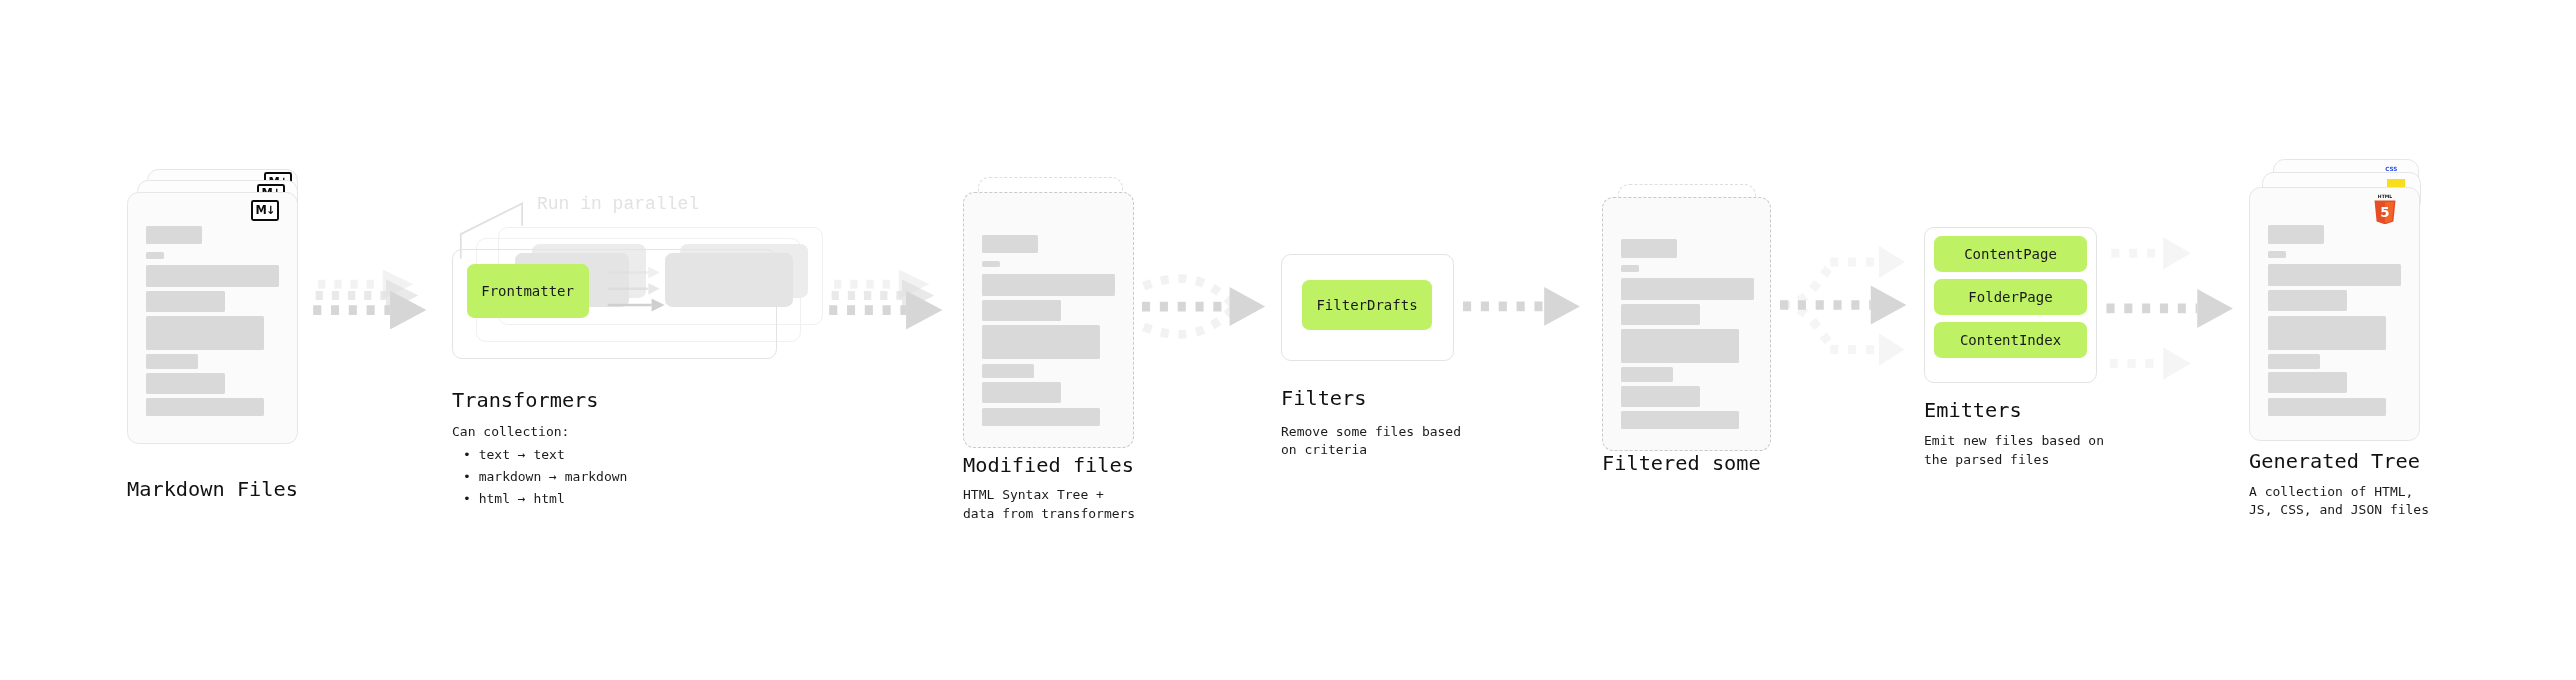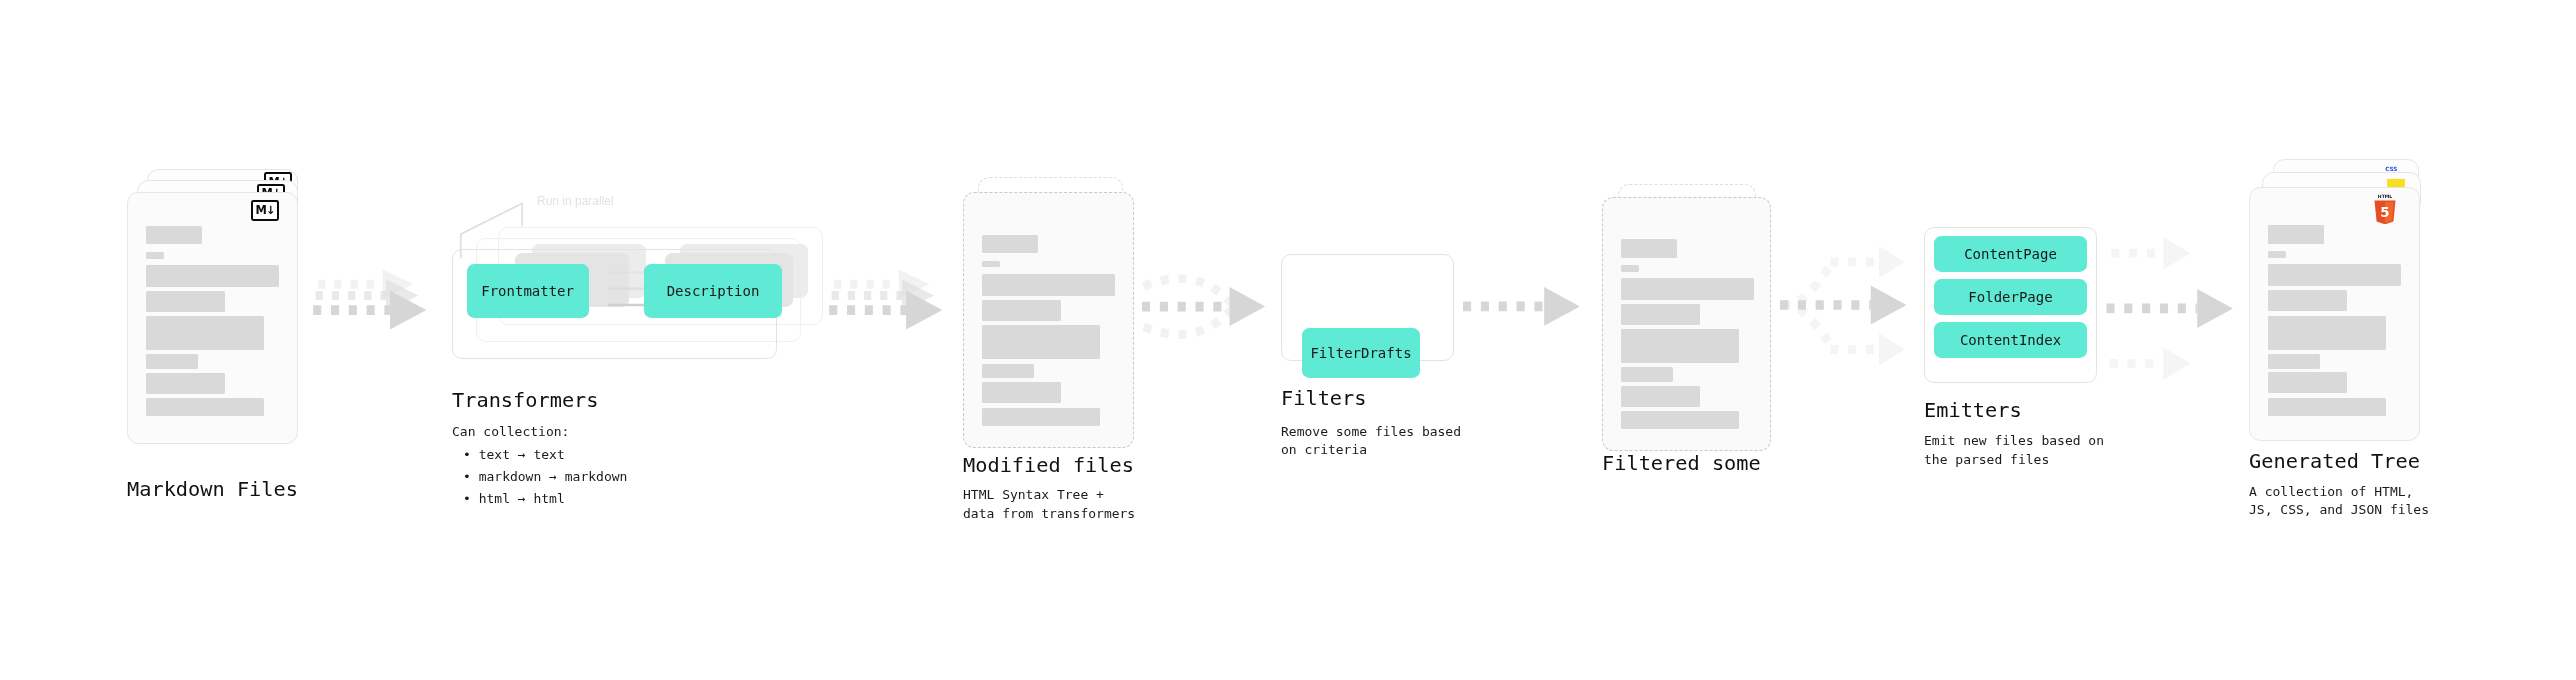--- a/index.html
+++ b/index.html
@@ -98,21 +98,21 @@
     border-radius: 9.8px;
     background: #ffffff;
     box-sizing: border-box;
   }
   .pbox.ghost {
     border-color: #f0f0f0;
     background: transparent;
   }
   .pill {
     position: absolute;
-    background: #5eead4;
+    background: #bef264;
     border-radius: 7.3px;
     display: flex;
     align-items: center;
     justify-content: center;
     font-family: "DejaVu Sans Mono", "Liberation Mono", monospace;
     font-size: 14px;
     color: #1a1a1a;
     box-sizing: border-box;
     white-space: nowrap;
   }
@@ -135,22 +135,22 @@
   .sub {
     position: absolute;
     font-family: "DejaVu Sans Mono", "Liberation Mono", monospace;
     font-size: 13px;
     line-height: 18.7px;
     color: #1b1b1b;
     white-space: pre;
   }
   .parallel-label {
     position: absolute;
-    font-family: Liberation Sans, sans-serif;
-    font-size: 12px;
+    font-family: Liberation Mono, monospace;
+    font-size: 18px;
     color: #e2e2e2;
     white-space: nowrap;
   }
   .bullets {
     position: absolute;
     font-family: "DejaVu Sans Mono", "Liberation Mono", monospace;
     font-size: 13px;
     line-height: 21px;
     color: #1b1b1b;
     white-space: pre;
@@ -226,21 +226,20 @@
         <line x1="2" y1="28" x2="52" y2="28" stroke="#d8d8d8" stroke-width="3"></line>
         <polygon points="52,21 66,28 52,35" fill="#d8d8d8"></polygon>
       </g>
       <g>
         <line x1="2" y1="48" x2="56" y2="48" stroke="#cfcfcf" stroke-width="3"></line>
         <polygon points="56,40 72,48 56,56" fill="#cfcfcf"></polygon>
       </g>
     </svg>
 
     <div class="pill" style="left:14.6px; top:65px; width:122px; height:54px;">Frontmatter</div>
-    <div class="pill" style="left:192px; top:65px; width:138px; height:54px;">Description</div>
   </div>
 
   <div class="title" style="left:452px; top:388px;">Transformers</div>
   <div class="sub" style="left:452px; top:423px;">Can collection:</div>
   <div class="bullets" style="left:463px; top:444px;">• text → text</div>
   <div class="bullets" style="left:463px; top:466px;">• markdown → markdown</div>
   <div class="bullets" style="left:463px; top:488px;">• html → html</div>
 
   <svg class="arrowsvg" style="left:829px; top:268px;" width="146" height="89" viewBox="0 0 180 110">
     <g opacity="0.35">
@@ -279,21 +278,21 @@
       <path d="M 2 32 C 50 14 80 22 112 54" fill="none" stroke="#e1e1e1" stroke-width="11" stroke-dasharray="10 12"></path>
       <path d="M 2 82 C 50 100 80 92 112 60" fill="none" stroke="#e1e1e1" stroke-width="11" stroke-dasharray="10 12"></path>
     </g>
     <g>
       <line x1="0" y1="57" x2="108" y2="57" stroke="#d6d6d6" stroke-width="12" stroke-dasharray="10 12"></line>
       <polygon points="108,33 152,57 108,81" fill="#d6d6d6"></polygon>
     </g>
   </svg>
 
   <div class="pbox" style="left:1281px; top:254px; width:173px; height:107px;"></div>
-  <div class="pill" style="left:1302px; top:280px; width:118px; height:50px;margin-top:48px;">FilterDrafts</div>
+  <div class="pill" style="left:1302px; top:280px; width:130px; height:50px;">FilterDrafts</div>
   <div class="title" style="left:1281px; top:386px;">Filters</div>
   <div class="sub" style="left:1281px; top:423px;">Remove some files based</div>
   <div class="sub" style="left:1281px; top:441px;">on criteria</div>
 
   <svg class="arrowsvg" style="left:1463px; top:286px;" width="138" height="57" viewBox="0 0 170 70">
     <line x1="0" y1="25" x2="100" y2="25" stroke="#d6d6d6" stroke-width="12" stroke-dasharray="10 12"></line>
     <polygon points="100,1 144,25 100,49" fill="#d6d6d6"></polygon>
   </svg>
 
   <div class="stack" style="left:1602px; top:184px; width:187px; height:276px;">

